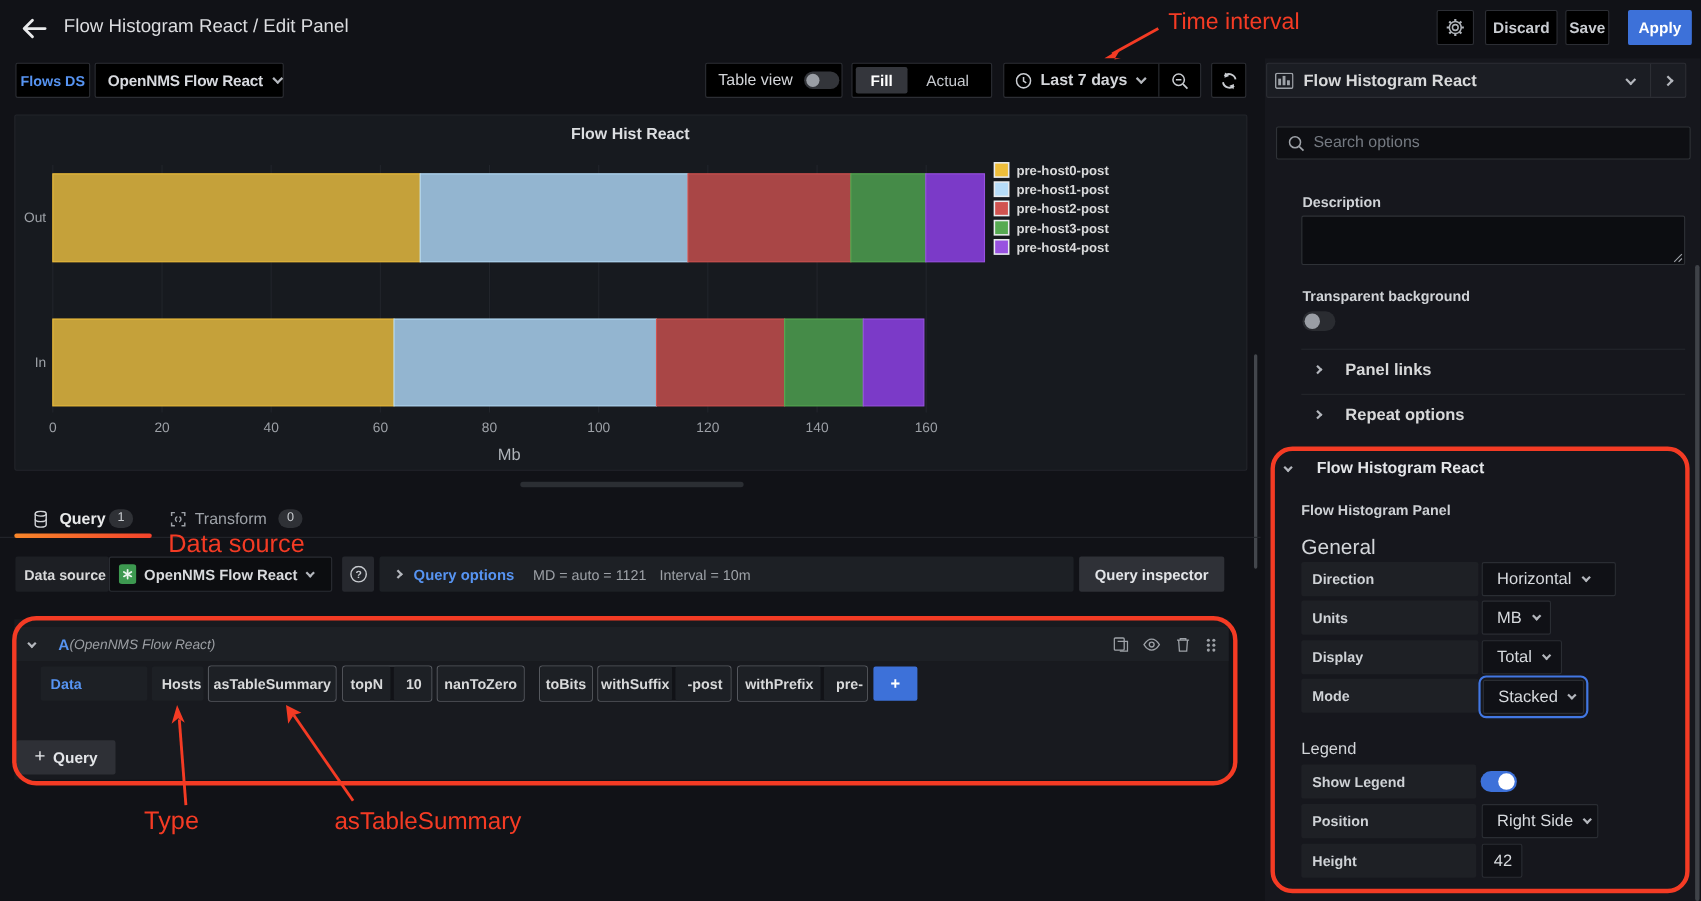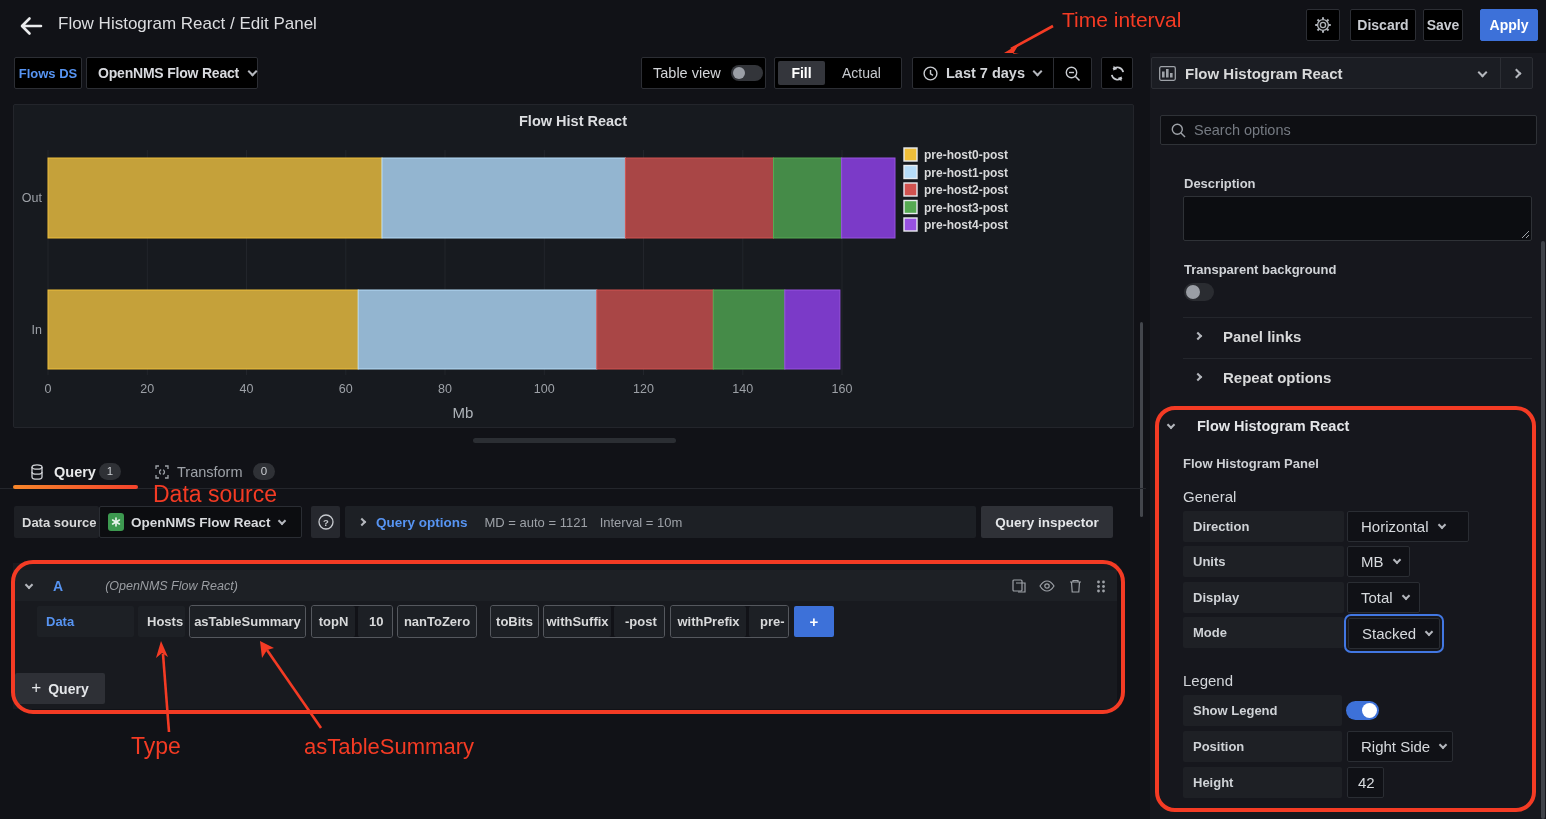--- a/index.html
+++ b/index.html
@@ -227,21 +227,21 @@
     <span style="margin-left:11px;font-size:13.5px;font-weight:700;color:#5794F2">Query options</span>
     <span style="margin-left:17px;font-size:13px;color:#9da1a7">MD = auto = 1121</span>
     <span style="margin-left:12px;font-size:13px;color:#9da1a7">Interval = 10m</span>
   </div>
   <div class="abs" style="left:981px;top:506px;width:132px;height:32px;background:#2f3137;border-radius:2px;color:#e3e5e8;font-size:13.5px;font-weight:700;display:flex;align-items:center;justify-content:center">Query inspector</div>
 
   <div class="abs" style="left:13px;top:563px;width:1104px;height:146px;background:#181a1f"></div>
   <div class="abs" style="left:13px;top:570px;width:1104px;height:31px;background:#1d2025;display:flex;align-items:center">
     <span class="chev d" style="margin-left:13px;margin-top:-2px;width:6px;height:6px"></span>
     <span style="margin-left:21px;font-size:14px;font-weight:700;color:#5794F2">A</span>
-    <span style="margin-left:42px;font-size:12.5px;font-style:italic;color:#9b9ea3">(OpenNMS Flow React)</span>
+    <span style="font-size:12.5px;font-style:italic;color:#9b9ea3">(OpenNMS Flow React)</span>
   </div>
 
   <svg class="abs" style="left:1012px;top:579px" width="14" height="14" viewBox="0 0 14 14">
     <rect x="1" y="1" width="9" height="11" rx="1" fill="none" stroke="#9da1a7" stroke-width="1.2"></rect>
     <path d="M4 4 H13 V13 H6" fill="none" stroke="#9da1a7" stroke-width="1.2"></path>
   </svg>
   <svg class="abs" style="left:1039px;top:580px" width="16" height="12" viewBox="0 0 16 12">
     <path d="M1 6 C3.5 2 6 1 8 1 C10 1 12.5 2 15 6 C12.5 10 10 11 8 11 C6 11 3.5 10 1 6 Z" fill="none" stroke="#9da1a7" stroke-width="1.2"></path>
     <circle cx="8" cy="6" r="2.2" fill="none" stroke="#9da1a7" stroke-width="1.2"></circle>
   </svg>
@@ -324,21 +324,21 @@
   <div class="abs" style="left:1223px;top:328px;font-size:15px;font-weight:700;color:#d8d9da">Panel links</div>
   <div class="divider" style="left:1183px;top:358px;width:349px"></div>
   <span class="chev r" style="position:absolute;left:1195px;top:374px;width:6px;height:6px"></span>
   <div class="abs" style="left:1223px;top:369px;font-size:15px;font-weight:700;color:#d8d9da">Repeat options</div>
 
   <div class="abs" style="left:1155px;top:406px;width:381px;height:406px;border:4px solid #f43b24;border-radius:20px"></div>
 
   <span class="chev d" style="position:absolute;left:1168px;top:422px;width:6px;height:6px"></span>
   <div class="abs" style="left:1197px;top:418px;font-size:14.5px;font-weight:700;color:#e3e5e8">Flow Histogram React</div>
   <div class="abs" style="left:1183px;top:456px;font-size:13px;font-weight:700;color:#cdd0d4">Flow Histogram Panel</div>
-  <div class="abs" style="left:1183px;top:488px;font-size:15px;color:#d2d5d9">General</div>
+  <div class="abs" style="left:1183px;top:488px;font-size:19px;color:#d2d5d9">General</div>
 
   <div class="opt-label" style="left:1183px;top:511px">Direction</div>
   <div class="opt-dd" style="left:1347px;top:511px;width:122px">Horizontal <span class="chev d" style="margin-top:-3px"></span></div>
   <div class="opt-label" style="left:1183px;top:546px">Units</div>
   <div class="opt-dd" style="left:1347px;top:546px;width:63px">MB <span class="chev d" style="margin-top:-3px"></span></div>
   <div class="opt-label" style="left:1183px;top:582px">Display</div>
   <div class="opt-dd" style="left:1347px;top:582px;width:73px">Total <span class="chev d" style="margin-top:-3px"></span></div>
   <div class="opt-label" style="left:1183px;top:617px">Mode</div>
   <div class="abs" style="left:1344px;top:614px;width:100px;height:39px;border:2px solid #4277e2;border-radius:7px;padding:2px">
     <div class="opt-dd" style="position:relative;left:0;top:0;width:92px;height:31px">Stacked <span class="chev d" style="margin-top:-3px"></span></div>

